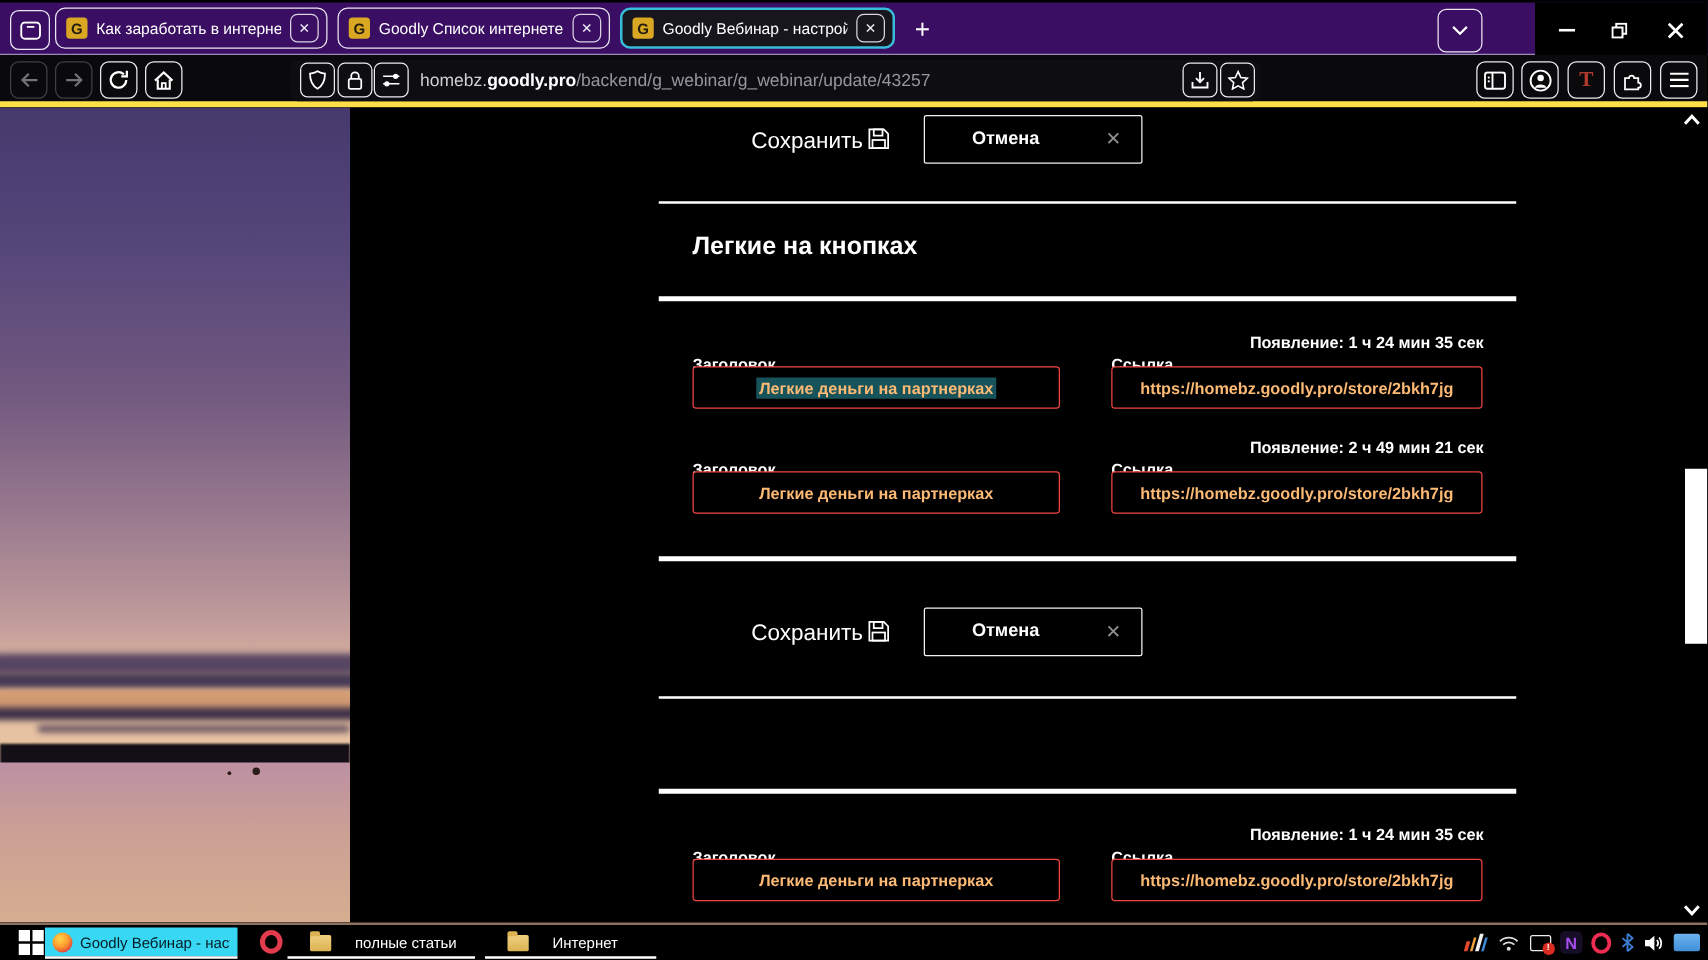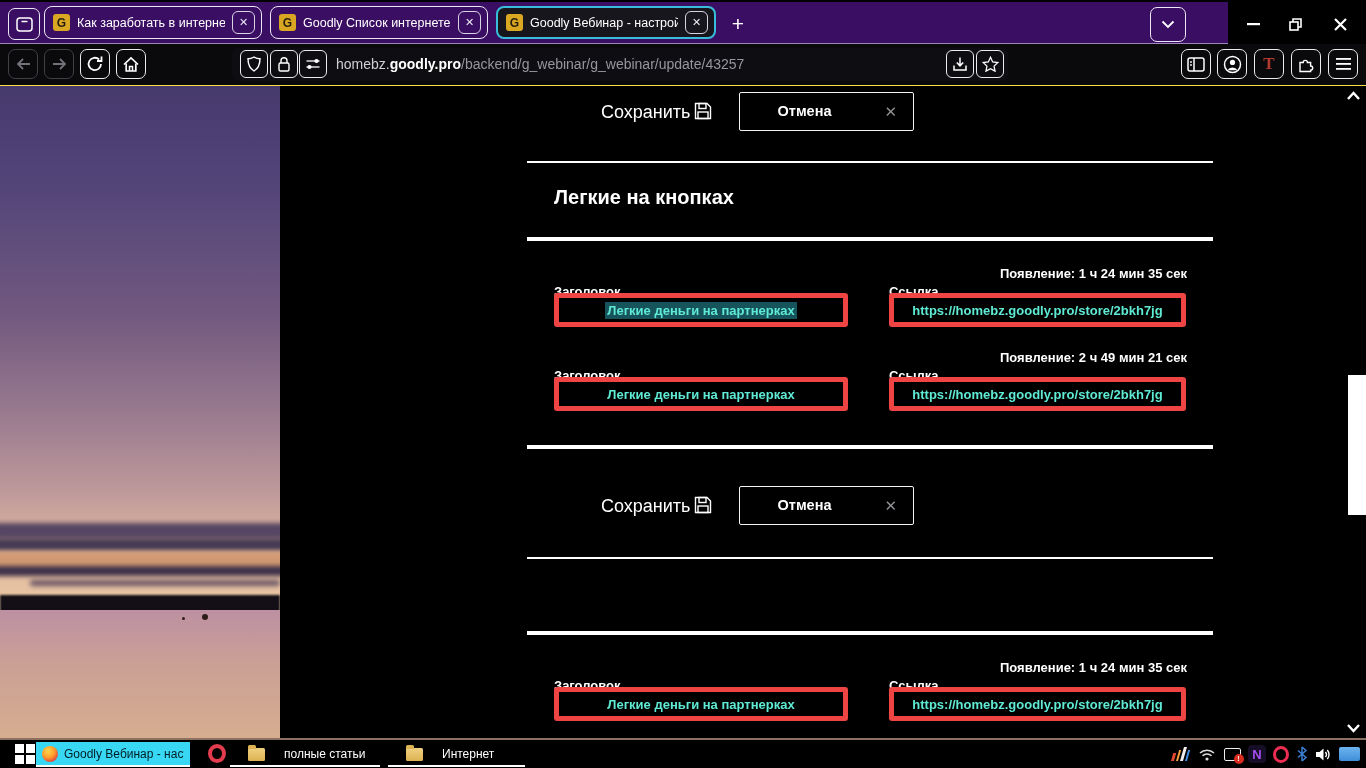--- a/index.html
+++ b/index.html
@@ -15,21 +15,21 @@
   .tab.active{background:#17161d;border:2px solid #38bcd9;}
   .favicon{width:17px;height:17px;border-radius:3px;background:#d9a722;color:#241c0c;font-weight:800;font-size:12px;display:flex;align-items:center;justify-content:center;flex:none;}
   .tab-title{flex:1;font-size:12.5px;white-space:nowrap;overflow:hidden;color:#fff;}
   .tab-close{width:21px;height:21px;border:1px solid #d9d3e2;border-radius:6px;color:#eceaf2;font-size:11px;display:flex;align-items:center;justify-content:center;flex:none;}
   .newtab{left:724px;top:8px;width:28px;height:28px;color:#fff;font-size:21px;display:flex;align-items:center;justify-content:center;}
   .alltabs{left:1150px;top:5px;width:34px;height:33px;border:1px solid #ece7f4;border-radius:7px;display:flex;align-items:center;justify-content:center;color:#fff;}
   .winzone{left:1228px;top:0;width:138px;height:44px;background:#000;}
   .winbtn{position:absolute;top:7px;width:30px;height:30px;display:flex;align-items:center;justify-content:center;color:#fff;}
 
   
-  .navbar{position:absolute;left:0;top:44px;width:1366px;height:42px;background:#0a0a0d;border-bottom:1px solid #fde047;box-sizing:border-box;}
+  .navbar{position:absolute;left:0;top:44px;width:1366px;height:42px;background:#0a0a0d;border-bottom:5px solid #fde047;box-sizing:border-box;}
   .navbtn{top:5px;width:30px;height:30px;border-radius:7px;box-sizing:border-box;display:flex;align-items:center;justify-content:center;}
   .navbtn.dis{border:1px solid #3f3f46;color:#72727a;}
   .navbtn.en{border:1px solid #eceaf0;color:#fff;}
   .urlbar{left:232px;top:4px;width:776px;height:33px;background:#0e0e12;border-radius:6px;}
   .urlico{position:absolute;top:2px;width:28px;height:28px;border:1px solid #ececf0;border-radius:6px;box-sizing:border-box;display:flex;align-items:center;justify-content:center;color:#fff;}
   .urltext{position:absolute;left:104px;top:0;height:33px;line-height:33px;font-size:14px;white-space:nowrap;}
   .u-pre{color:#cfcfd4;}
   .u-dom{color:#ffffff;font-weight:700;}
   .u-path{color:#96969e;}
 
@@ -46,21 +46,21 @@
   .h2{position:absolute;left:274px;font-size:20px;font-weight:700;color:#fff;}
   .saverow{position:absolute;left:247px;width:686px;height:40px;}
   .save-label{position:absolute;left:74px;top:0;height:40px;line-height:40px;font-size:18px;font-weight:400;color:#fff;}
   .save-ico{position:absolute;left:166px;top:9px;color:#fff;}
   .cancel-btn{position:absolute;left:212px;top:0;width:175px;height:39px;border:1px solid #f2f2f2;border-radius:2px;box-sizing:border-box;}
   .cancel-label{position:absolute;left:0;right:44px;top:0;height:37px;line-height:37px;text-align:center;font-size:14.5px;font-weight:600;color:#fff;}
   .cancel-x{position:absolute;right:16px;top:0;height:37px;line-height:37px;font-size:15px;color:#8f8f94;}
   .frow{position:absolute;left:247px;width:686px;height:64px;}
   .flabel{position:absolute;top:18px;font-size:13px;font-weight:600;color:#fff;}
   .fappear{position:absolute;top:0;right:26px;font-size:13px;font-weight:700;color:#fff;}
-  .input{position:absolute;top:27px;height:34px;background:#000;border:5px solid #ef4444;border-radius:3px;box-sizing:border-box;color:#5eead4;font-size:13px;font-weight:600;text-align:center;font-family:"Liberation Sans",sans-serif;display:flex;align-items:center;justify-content:center;}
+  .input{position:absolute;top:27px;height:34px;background:#000;border:1px solid #ef4444;border-radius:3px;box-sizing:border-box;color:#fdba74;font-size:13px;font-weight:600;text-align:center;font-family:"Liberation Sans",sans-serif;display:flex;align-items:center;justify-content:center;}
   input.input{display:block;padding:0;line-height:32px;}
   .inp-title{left:27px;width:294px;}
   .inp-link{left:362px;width:297px;}
   .sel{background:#17535b;padding:1px 2px;}
 
   
   .scroll{left:1341px;top:0;width:25px;height:652px;background:#000;}
   .sc-up{position:absolute;left:3px;top:2px;width:19px;height:16px;color:#fff;}
   .sc-dn{position:absolute;left:3px;bottom:2px;width:19px;height:16px;color:#fff;}
   .sc-thumb{position:absolute;left:7px;top:289px;width:18px;height:140px;background:#fff;}

